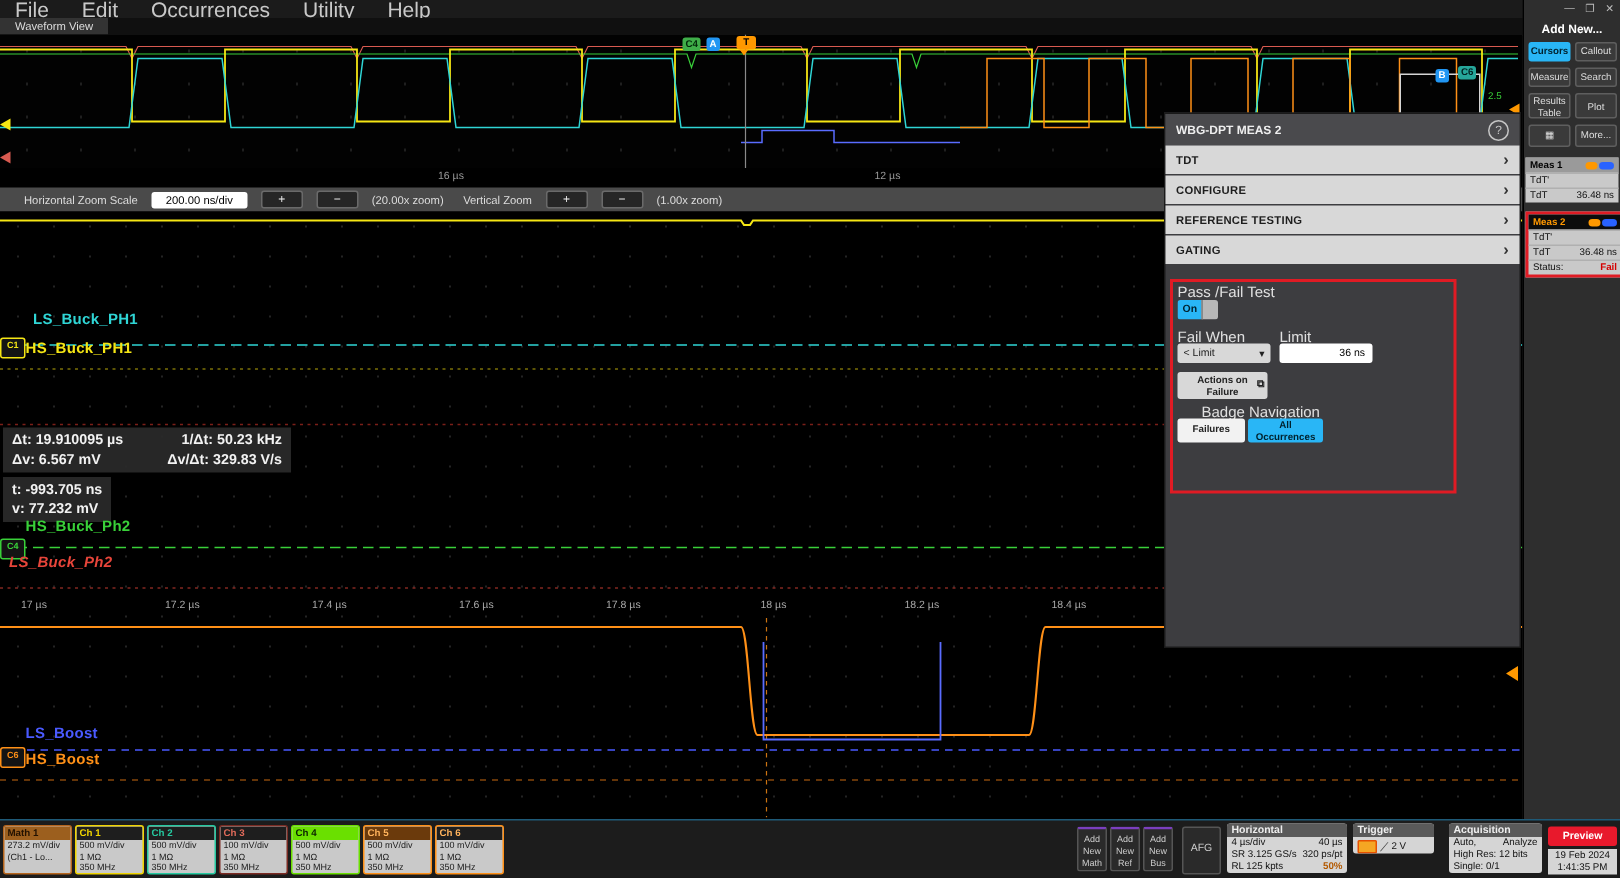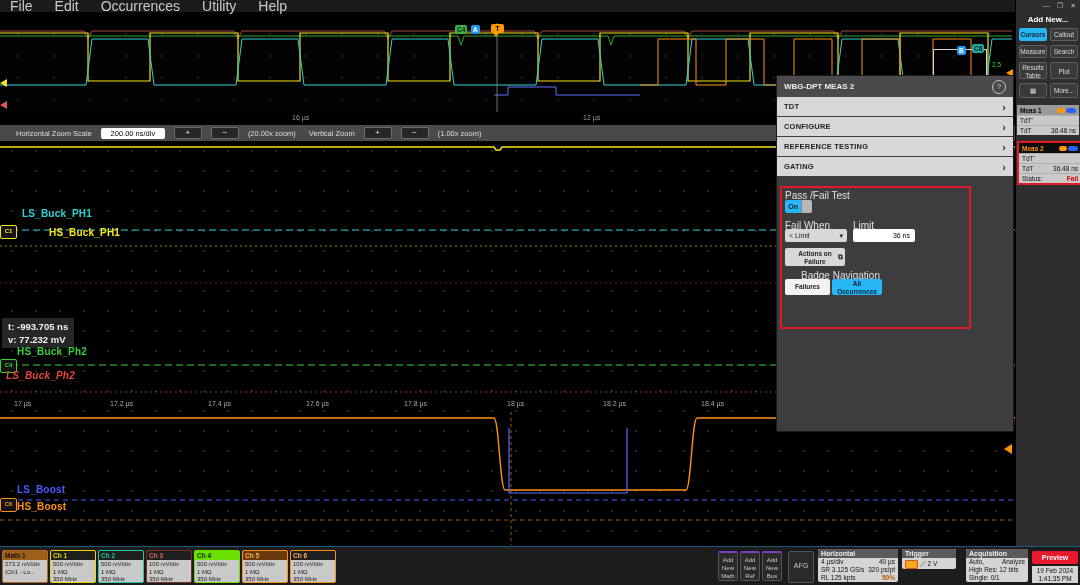--- a/index.html
+++ b/index.html
@@ -111,20 +111,23 @@
 
 <div class="screen">
 
   <div class="menubar">
     <span>File</span>
     <span>Edit</span>
     <span>Occurrences</span>
     <span>Utility</span>
     <span>Help</span>
   </div>
+  <div class="tabbar">
+    <div class="tab">Waveform View</div>
+  </div>
 
   <div class="overview">
     <svg class="ovsvg" width="1015" height="89">
       <path d="M0,8 H84 l4,8 l4,-8 H234 l4,8 l4,-8 H384 l4,8 l4,-8 H534 l4,8 l4,-8 H684 l4,8 l4,-8 H834 l4,8 l4,-8 H1012" stroke="#d85a50" stroke-width="0.8" fill="none"></path>
       <path d="M0,13 H458 l3,9 l3,-9 H608 l3,9 l3,-9 H1012" stroke="#39d039" stroke-width="0.8" fill="none"></path>
       <path d="M0,10 H88 V58 H150 V10 H238 V58 H300 V10 H388 V58 H450 V10 H538 V58 H600 V10 H688 V58 H750 V10 H838 V58 H900 V10 H988 V58 H1012" stroke="#f5e614" stroke-width="1.2" fill="none"></path>
       <path d="M0,62 H86 L92,16 H148 L154,62 H236 L242,16 H298 L304,62 H386 L392,16 H448 L454,62 H536 L542,16 H598 L604,62 H686 L692,16 H748 L754,62 H836 L842,16 H898 L904,62 H986 L992,16 H1012" stroke="#2fd5d5" stroke-width="1" fill="none"></path>
       <path d="M640,62 H658 V16 H696 V62 H726 V16 H764 V62 H794 V16 H832 V62 H862 V16 H900 V62 H933 V16 H971 V62 H1000" stroke="#ff9017" stroke-width="1" fill="none"></path>
       <path d="M494,72 H508 V64 H556 V72 H640 M930,72 H944 V62 H976 V72 H998" stroke="#5a6cff" stroke-width="1" fill="none"></path>
       <line x1="497" y1="0" x2="497" y2="89" stroke="#8a8a8a" stroke-width="0.8"></line>
@@ -168,23 +171,33 @@
       <line x1="0" y1="224" x2="1015" y2="224" stroke="#39d039" stroke-width="1" stroke-dasharray="7 4"></line>
       <line x1="0" y1="251" x2="1015" y2="251" stroke="#c23a30" stroke-width="0.8" stroke-dasharray="2 3"></line>
       <line x1="511" y1="271" x2="511" y2="404" stroke="#ff9017" stroke-width="0.8" stroke-dasharray="3 3" opacity="0.8"></line>
       <path d="M0,277 H494 C499,277 500,349 505,349 H686 C691,349 692,277 697,277 H1015" stroke="#ff9017" stroke-width="1.4" fill="none"></path>
       <path d="M509,287 V352 H627 V287" stroke="#5a6cff" stroke-width="1.2" fill="none"></path>
       <line x1="0" y1="359" x2="1015" y2="359" stroke="#4a5aff" stroke-width="1" stroke-dasharray="5 4"></line>
       <line x1="0" y1="379" x2="1015" y2="379" stroke="#c96a10" stroke-width="0.8" stroke-dasharray="4 4"></line>
     </svg>
 
     <span class="wlabel" style="left:22px;top:67px;color:#2fd5d5;">LS_Buck_PH1</span>
-    <span class="wlabel" style="left:17px;top:86px;color:#f5e614;padding-left:32px;">HS_Buck_PH1</span>
+    <span class="wlabel" style="left:17px;top:86px;color:#f5e614;">HS_Buck_PH1</span>
     <div class="cbadge" style="top:84px;color:#f5e614;border-color:#f5e614;">C1</div>
 
+    <div class="readout" style="left:2px;top:144px;width:180px;">
+      <div style="display:flex;justify-content:space-between;">
+        <span>Δt: 19.910095 µs</span>
+        <span>1/Δt: 50.23 kHz</span>
+      </div>
+      <div style="display:flex;justify-content:space-between;">
+        <span>Δv: 6.567 mV</span>
+        <span>Δv/Δt: 329.83 V/s</span>
+      </div>
+    </div>
     <div class="readout" style="left:2px;top:177px;">
       <div>t: -993.705 ns</div>
       <div>v: 77.232 mV</div>
     </div>
 
     <span class="wlabel" style="left:17px;top:205px;color:#39d039;">HS_Buck_Ph2</span>
     <div class="cbadge" style="top:218px;color:#39d039;border-color:#39d039;">C4</div>
     <span class="wlabel" style="left:6px;top:229px;color:#e8453a;font-style:italic;">LS_Buck_Ph2</span>
 
     <span class="maxis" style="left:14px;">17 µs</span>

